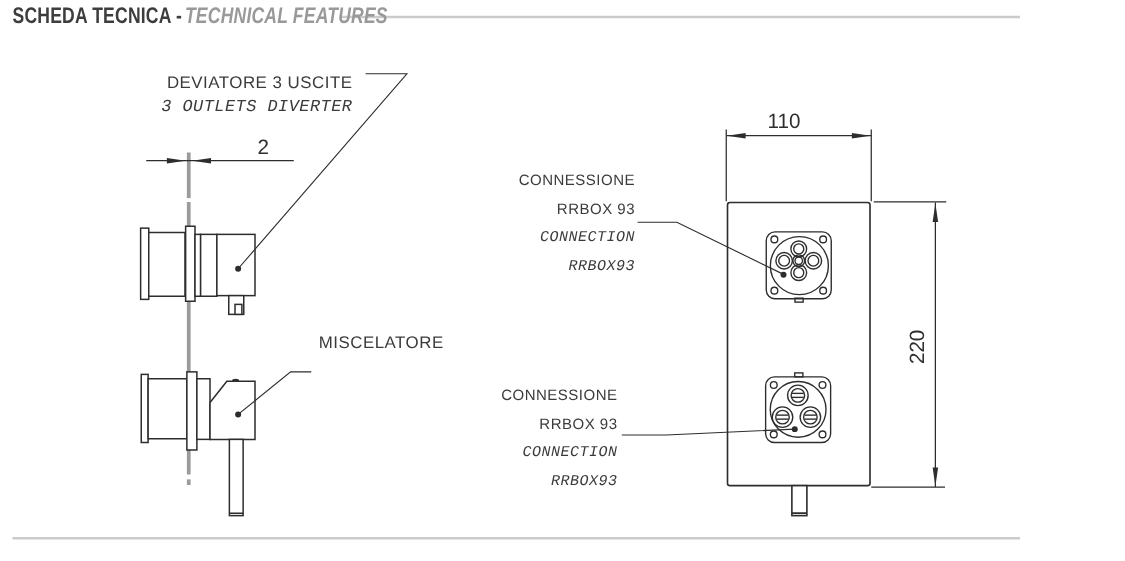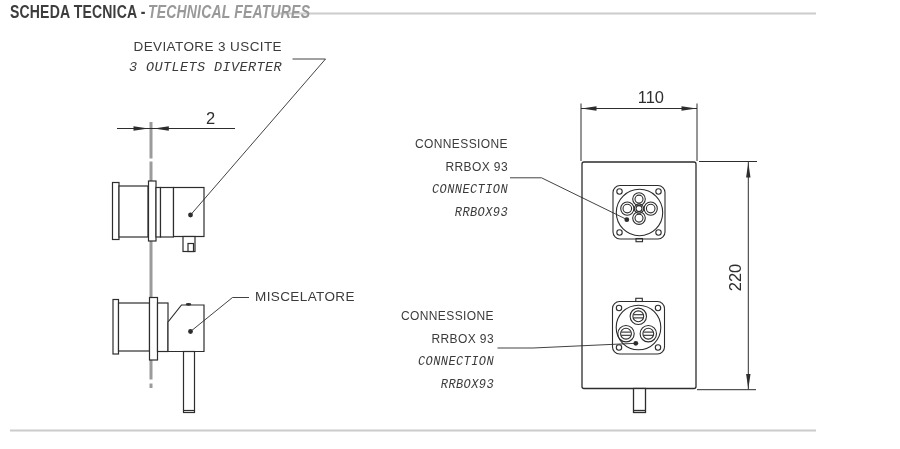--- a/index.html
+++ b/index.html
@@ -10,21 +10,21 @@
          color:#3d3d3d;white-space:nowrap;letter-spacing:.2px;
          transform:scaleX(.78);transform-origin:0 0;}
   .title .en{color:#999;font-style:italic;padding-left:3px;}
   .lbl{position:absolute;font-size:13.5px;color:#3b3b3b;letter-spacing:.4px;
        line-height:20.5px;white-space:nowrap;}
   .lbl .en{font-style:italic;font-family:Liberation Mono, monospace;}
   .conn{line-height:23px;font-size:12px;}
   .right{text-align:right;}
   .dim{position:absolute;font-size:16.5px;color:#2e2e2e;white-space:nowrap;}
   .v-dim{width:50px;text-align:center;transform:rotate(-90deg);transform-origin:center;}
-  .c-dim{width:50px;text-align:right;}
+  .c-dim{width:50px;text-align:left;}
 </style>
 </head>
 <body>
 
 <div id="stage">
 
   <svg id="drawing" width="900" height="449" viewBox="0 0 900 449">
 
     <g stroke="#cbcbcb" stroke-width="2" fill="none">
       <line x1="272" y1="13.5" x2="883" y2="13.5"></line>
@@ -148,26 +148,26 @@
       <line x1="748.3" y1="162" x2="748.3" y2="389.5"></line>
       <polygon points="748.3,162.5 746.1,177.5 750.5,177.5" stroke="none"></polygon>
       <polygon points="748.3,389 746.1,374 750.5,374" stroke="none"></polygon>
     </g>
   </svg>
 
   <div class="title">
     <span>SCHEDA TECNICA -</span><span class="en">TECHNICAL FEATURES</span>
   </div>
 
-  <div class="lbl right" style="left:100px;top:37px;width:182px;">
+  <div class="lbl right" style="left:100px;top:56px;width:182px;">
     <div>DEVIATORE 3 USCITE</div>
     <div class="en">3 OUTLETS DIVERTER</div>
   </div>
 
-  <div class="lbl" style="left:255px;top:287px;">
+  <div class="lbl" style="left:255px;top:264px;">
     <div>MISCELATORE</div>
   </div>
 
   <div class="dim" style="left:206px;top:109px;">2</div>
 
   <div class="lbl conn right" style="left:360px;top:133px;width:148px;">
     <div>CONNESSIONE</div>
     <div>RRBOX 93</div>
     <div class="en">CONNECTION</div>
     <div class="en">RRBOX93</div>

